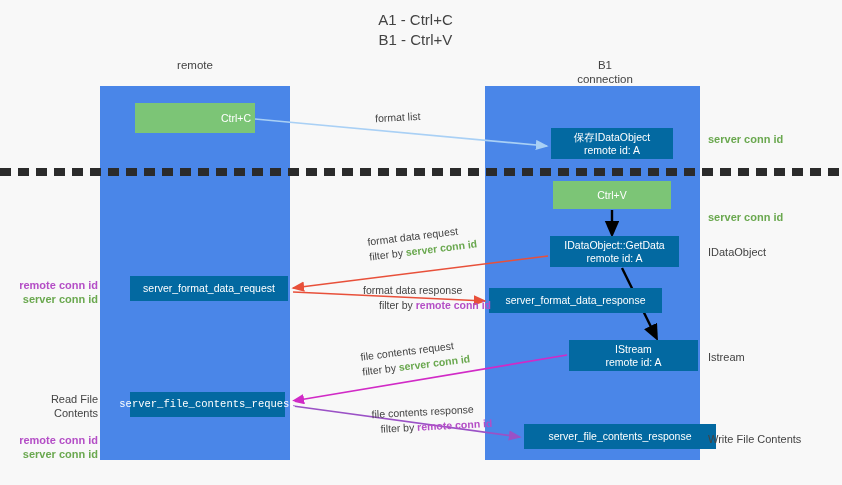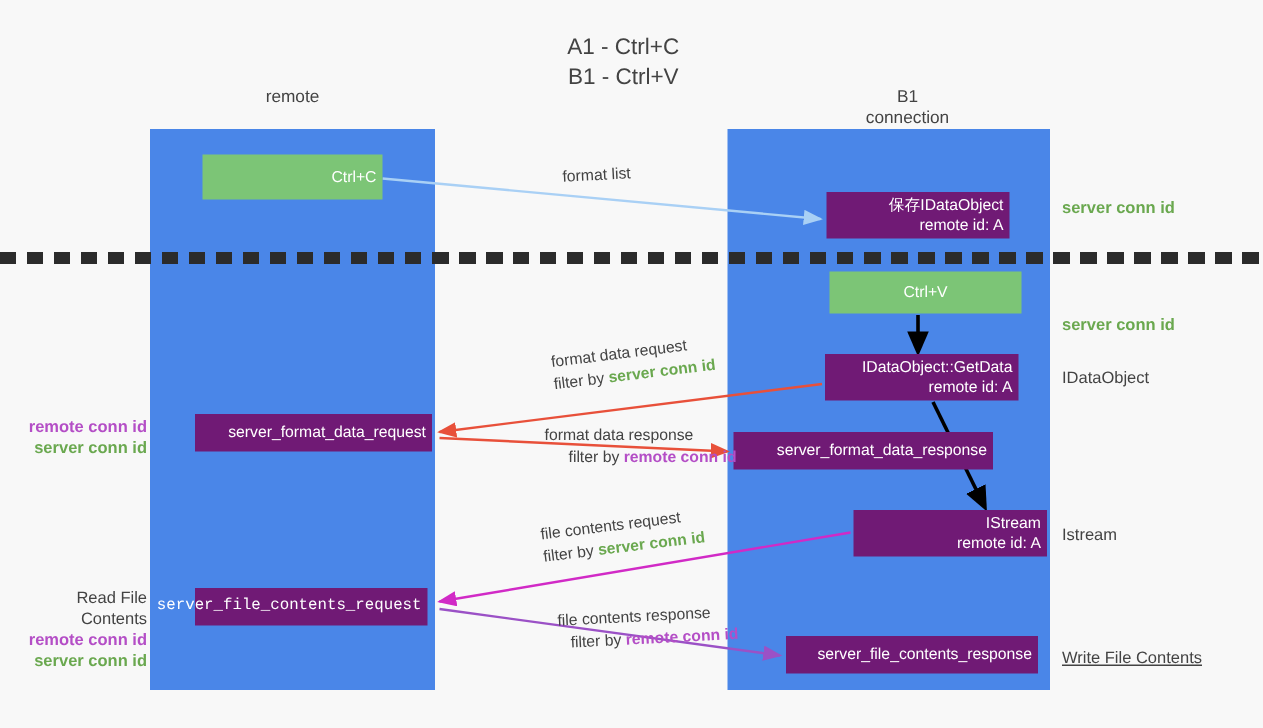--- a/index.html
+++ b/index.html
@@ -9,21 +9,21 @@
     font-family:"Liberation Sans","DejaVu Sans",sans-serif;
     position:relative;overflow:hidden;
     color:#3c3c3c;
   }
   #stage{position:absolute;left:0;top:0;width:842px;height:485px;}
   .abs{position:absolute;}
 
   
   #title{
     left:0;top:10px;width:831px;text-align:center;
-    font-size:15px;line-height:20px;color:#434343;margin-top:12px;
+    font-size:15px;line-height:20px;color:#434343;
   }
 
   
   .col-head{
     text-align:center;font-size:11.5px;line-height:14px;color:#434343;
   }
   #head-a1{left:120px;top:58px;width:150px;}
   #head-b1{left:530px;top:58px;width:150px;}
 
   
@@ -32,47 +32,47 @@
   #lane-b1{left:485px;top:86px;width:215px;height:374px;}
 
   
   .box{
     box-sizing:border-box;
     display:flex;flex-direction:column;align-items:center;justify-content:center;
     color:#ffffff;font-size:10.5px;line-height:13px;text-align:center;
     padding:2px 4px;
   }
   .green{background:#7cc576;}
-  .orange{background:#701a75;align-items:flex-end;}
+  .orange{background:#0369a1;}
   .box span{display:block;white-space:nowrap;}
 
   #box-ctrlc{left:135px;top:103px;width:120px;height:30px;align-items:flex-end;}
   #box-save-ido{left:551px;top:128px;width:122px;height:31px;}
-  #box-ctrlv{left:553px;top:181px;width:128px;height:28px;}
+  #box-ctrlv{left:553px;top:181px;width:118px;height:28px;}
   #box-getdata{left:550px;top:236px;width:129px;height:31px;}
   #box-sfdreq{left:130px;top:276px;width:158px;height:25px;}
   #box-sfdres{left:489px;top:288px;width:173px;height:25px;}
   #box-istream{left:569px;top:340px;width:129px;height:31px;}
   #box-sfcreq{left:130px;top:392px;width:155px;height:25px;font-family:Liberation Mono, monospace;}
-  #box-sfcres{left:524px;top:424px;width:168px;height:25px;}
+  #box-sfcres{left:524px;top:424px;width:192px;height:25px;}
 
   
   .side{font-size:11px;line-height:14px;}
   .green-txt{color:#6aa84f;font-weight:bold;}
   .purple-txt{color:#b44ec6;font-weight:bold;}
   .plain-txt{color:#434343;}
 
   #lbl-scid-1{left:708px;top:132px;}
   #lbl-scid-2{left:708px;top:210px;}
   #lbl-dataobject{left:708px;top:245px;}
   #lbl-istream{left:708px;top:350px;}
 
   #lbl-left-1{left:10px;top:278px;width:88px;text-align:right;}
   #lbl-left-2{left:6px;top:392px;width:92px;text-align:right;}
-  #lbl-left-2 .plain-txt{display:block;margin-bottom:0;}
+  #lbl-left-2 .plain-txt{display:block;margin-bottom:13px;}
 
   
   .arrow-lbl{font-size:10.5px;line-height:15px;white-space:nowrap;color:#434343;}
 
   #t-formatlist{left:375px;top:110px;transform:rotate(-3deg);}
   #t-fdreq{left:368px;top:228px;transform:rotate(-7deg);}
   #t-fdres{left:363px;top:283px;}
   #t-fcreq{left:361px;top:343px;transform:rotate(-7deg);}
   #t-fcres{left:372px;top:404px;transform:rotate(-3deg);}
   #t-fdres .l2{margin-left:16px;}
@@ -211,21 +211,21 @@
     <div>file contents response</div>
     <div class="l2">
       <span class="plain-txt">filter by </span><span class="purple-txt">remote conn id</span>
     </div>
   </div>
 
   <div class="abs side green-txt" id="lbl-scid-1">server conn id</div>
   <div class="abs side green-txt" id="lbl-scid-2">server conn id</div>
   <div class="abs side plain-txt" id="lbl-dataobject">IDataObject</div>
   <div class="abs side plain-txt" id="lbl-istream">Istream</div>
-  <div class="abs side plain-txt" id="lbl-write-file" style="left:708px;top:432px;text-decoration:underline;">Write File Contents</div>
+  <div class="abs side plain-txt" id="lbl-write-file" style="left:708px;top:432px;">Write File Contents</div>
 
   <div class="abs side" id="lbl-left-1">
     <div class="purple-txt">remote conn id</div>
     <div class="green-txt">server conn id</div>
   </div>
 
   <div class="abs side" id="lbl-left-2">
     <span class="plain-txt">Read File Contents</span>
     <div class="purple-txt">remote conn id</div>
     <div class="green-txt">server conn id</div>

